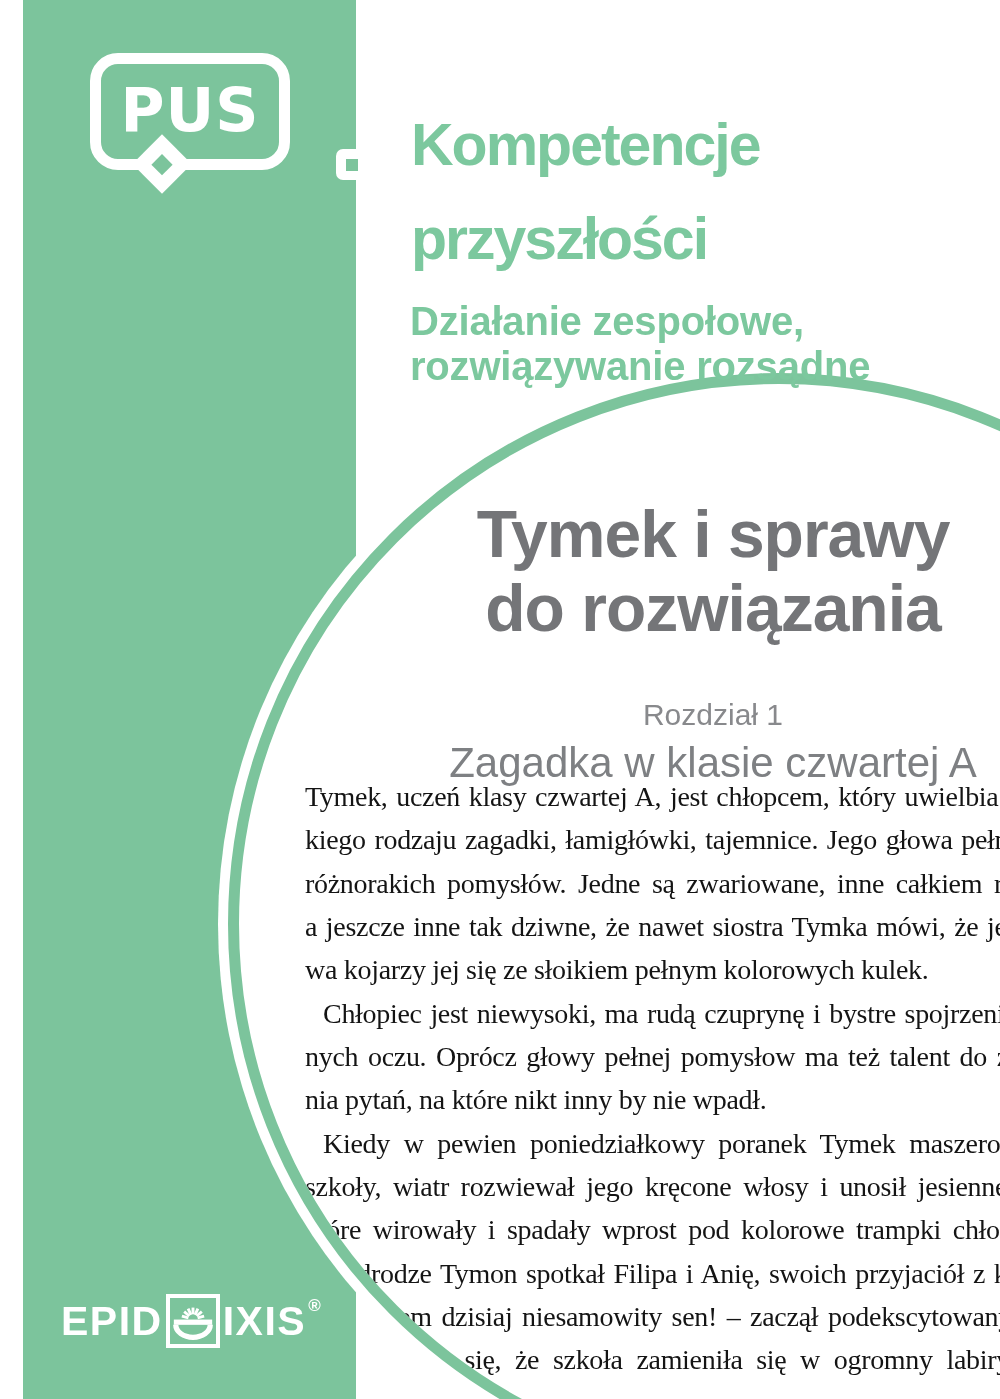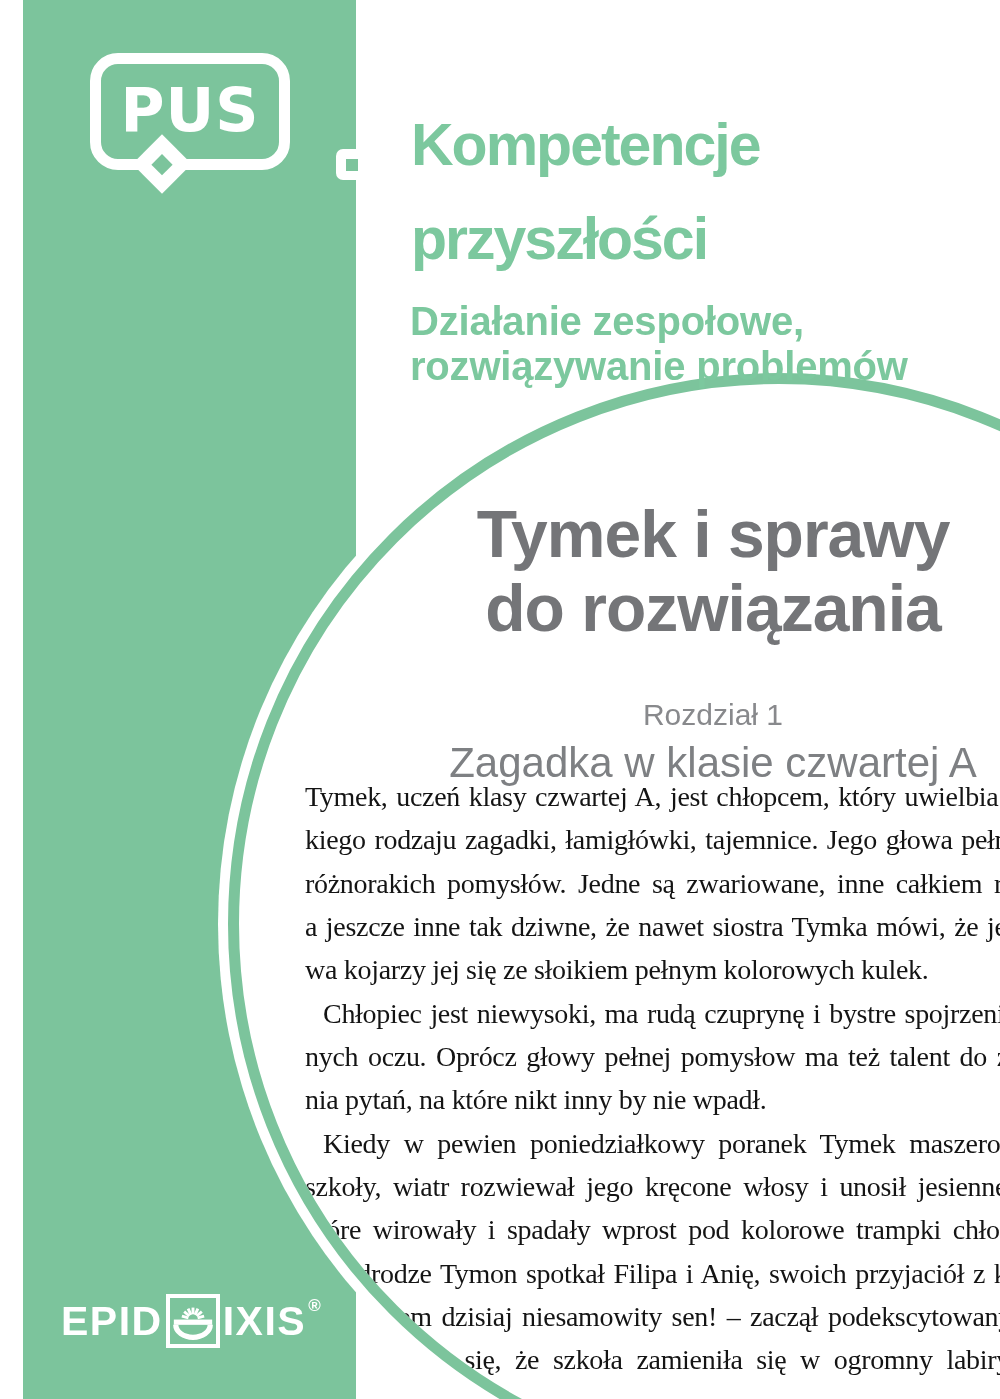--- a/index.html
+++ b/index.html
@@ -101,21 +101,21 @@
       <div class="hole"></div>
     </div>
     <div class="pus-rnode">
       <div class="hole"></div>
     </div>
   </div>
 
   <h1 class="title">Kompetencje
 przyszłości</h1>
   <h2 class="subtitle">Działanie zespołowe,
-rozwiązywanie problemów</h2>
+rozwiązywanie rozsądne</h2>
 
   <div class="circle"></div>
 
   <div class="circle-head">
     <h2 class="story-title">Tymek i sprawy
 do rozwiązania</h2>
     <div class="chapter-label">Rozdział 1</div>
     <h3 class="chapter-title">Zagadka w klasie czwartej A</h3>
   </div>
 

